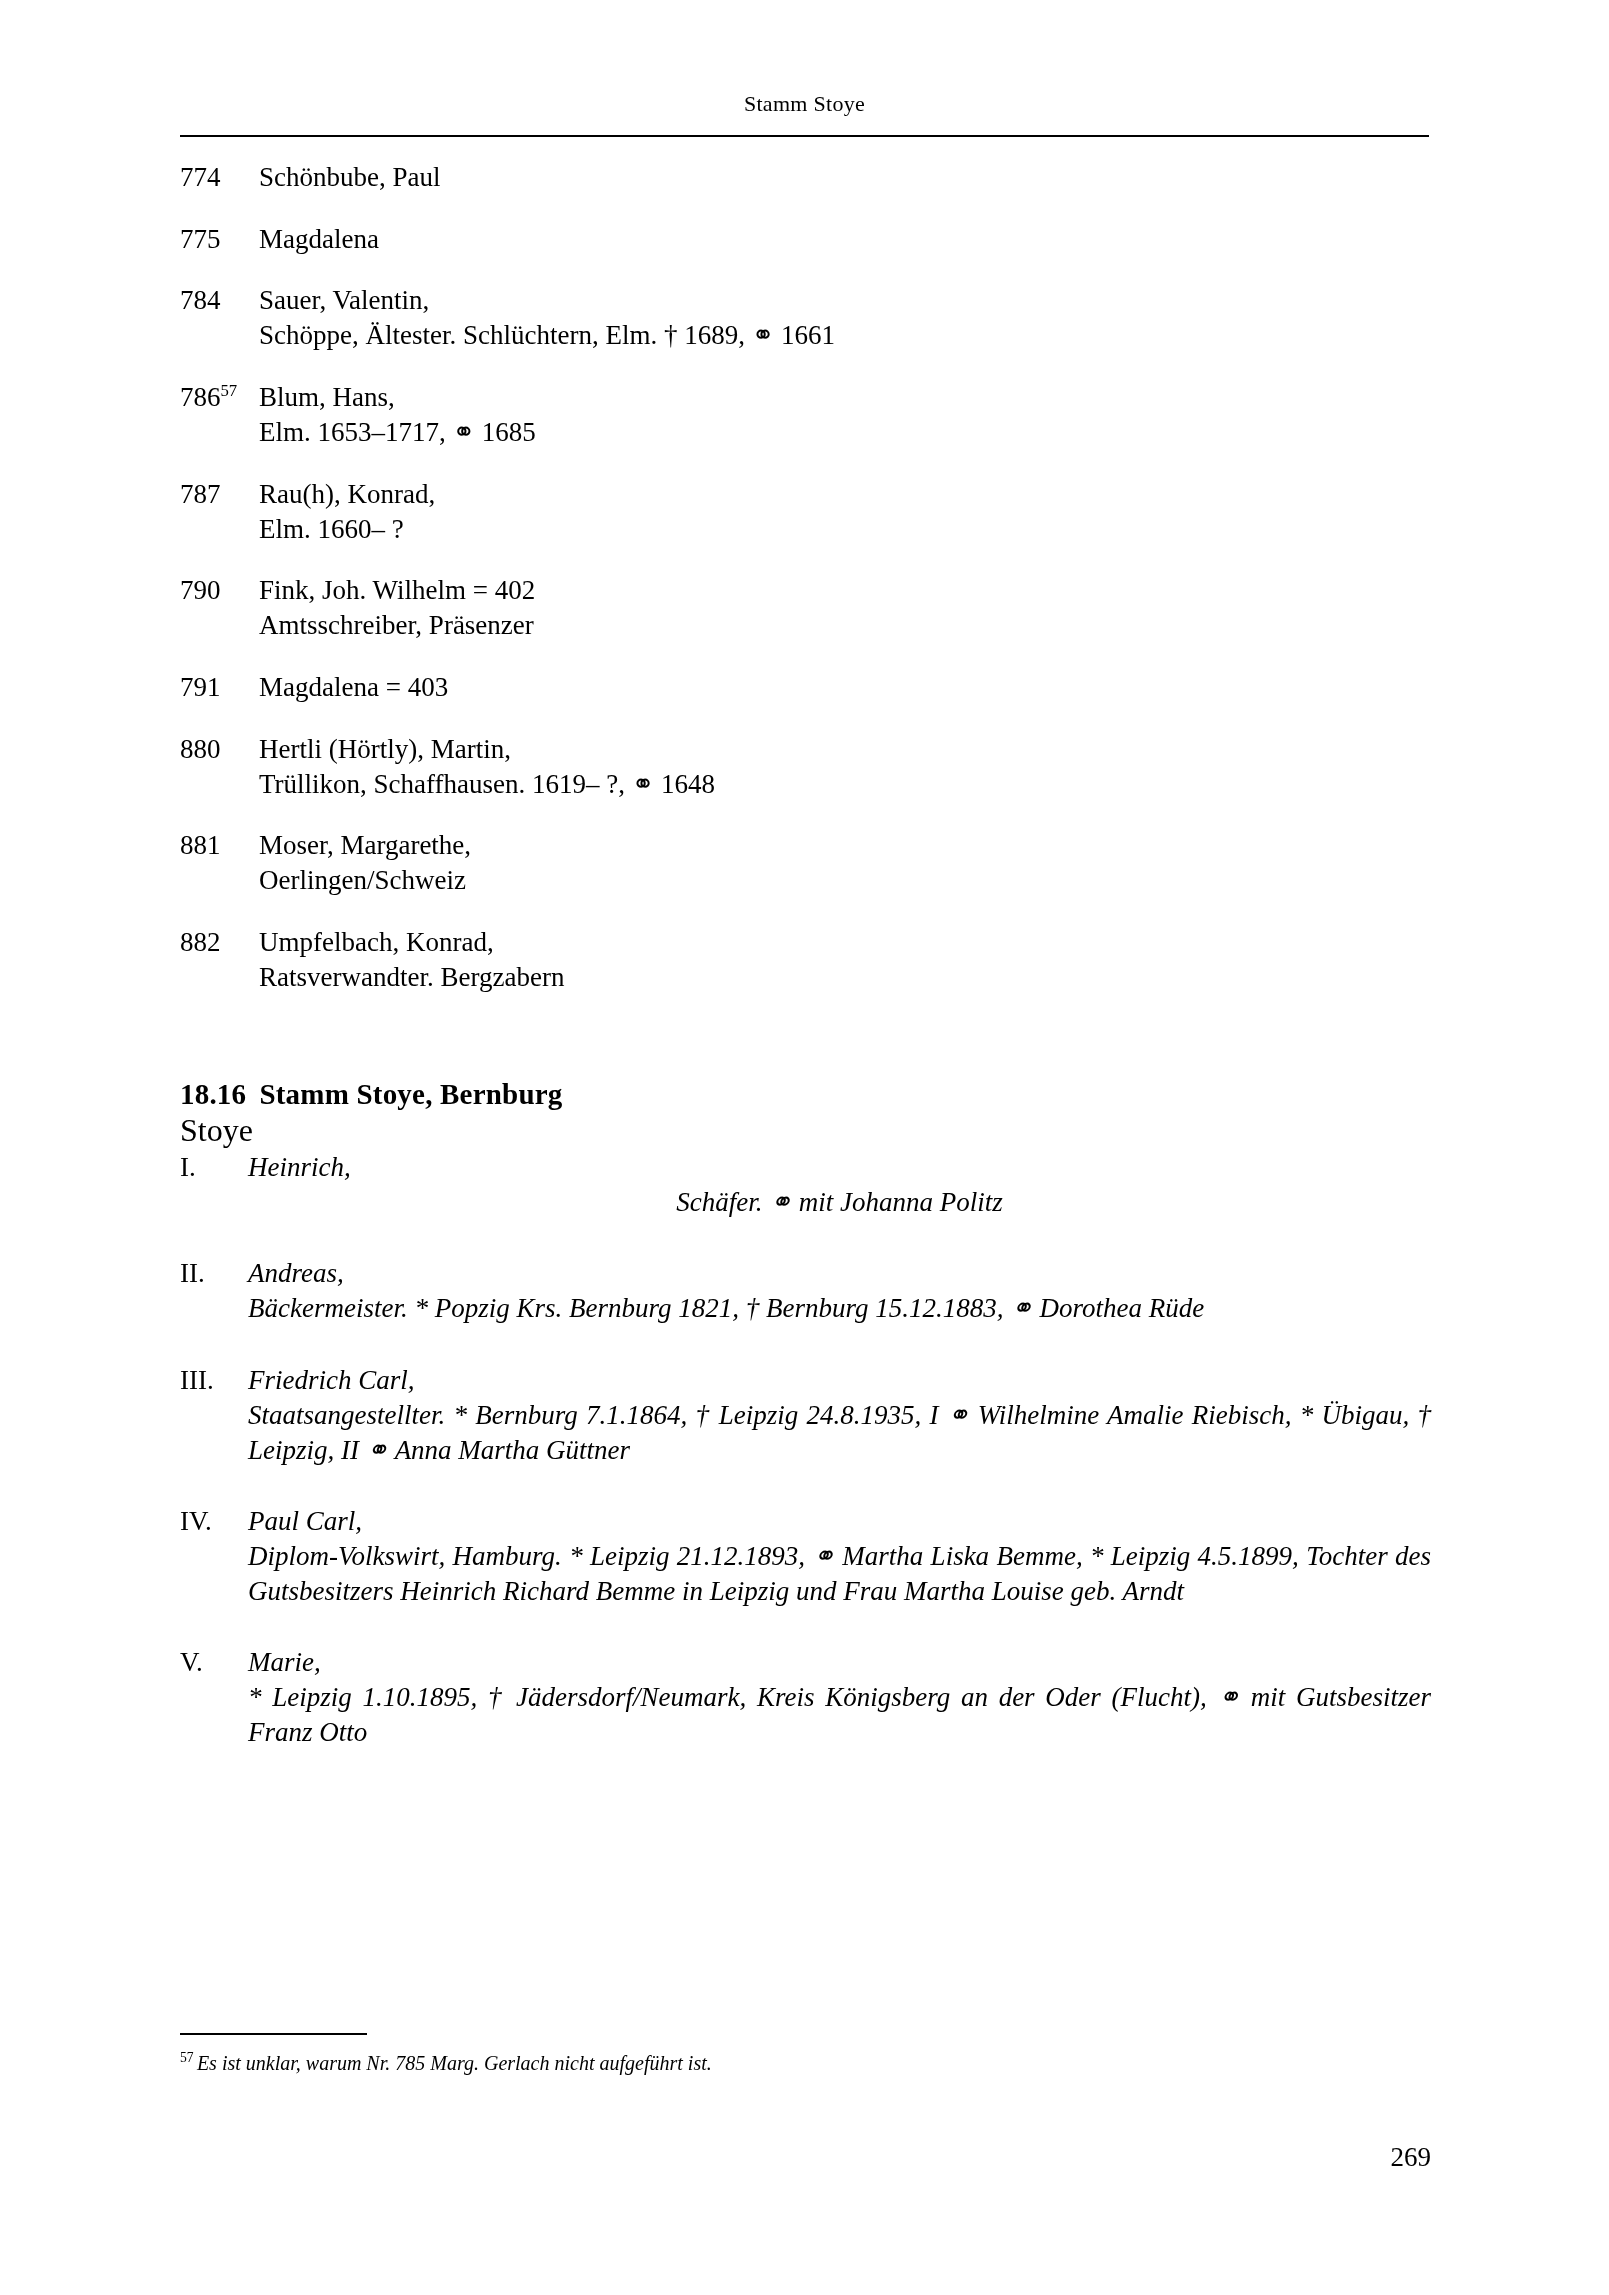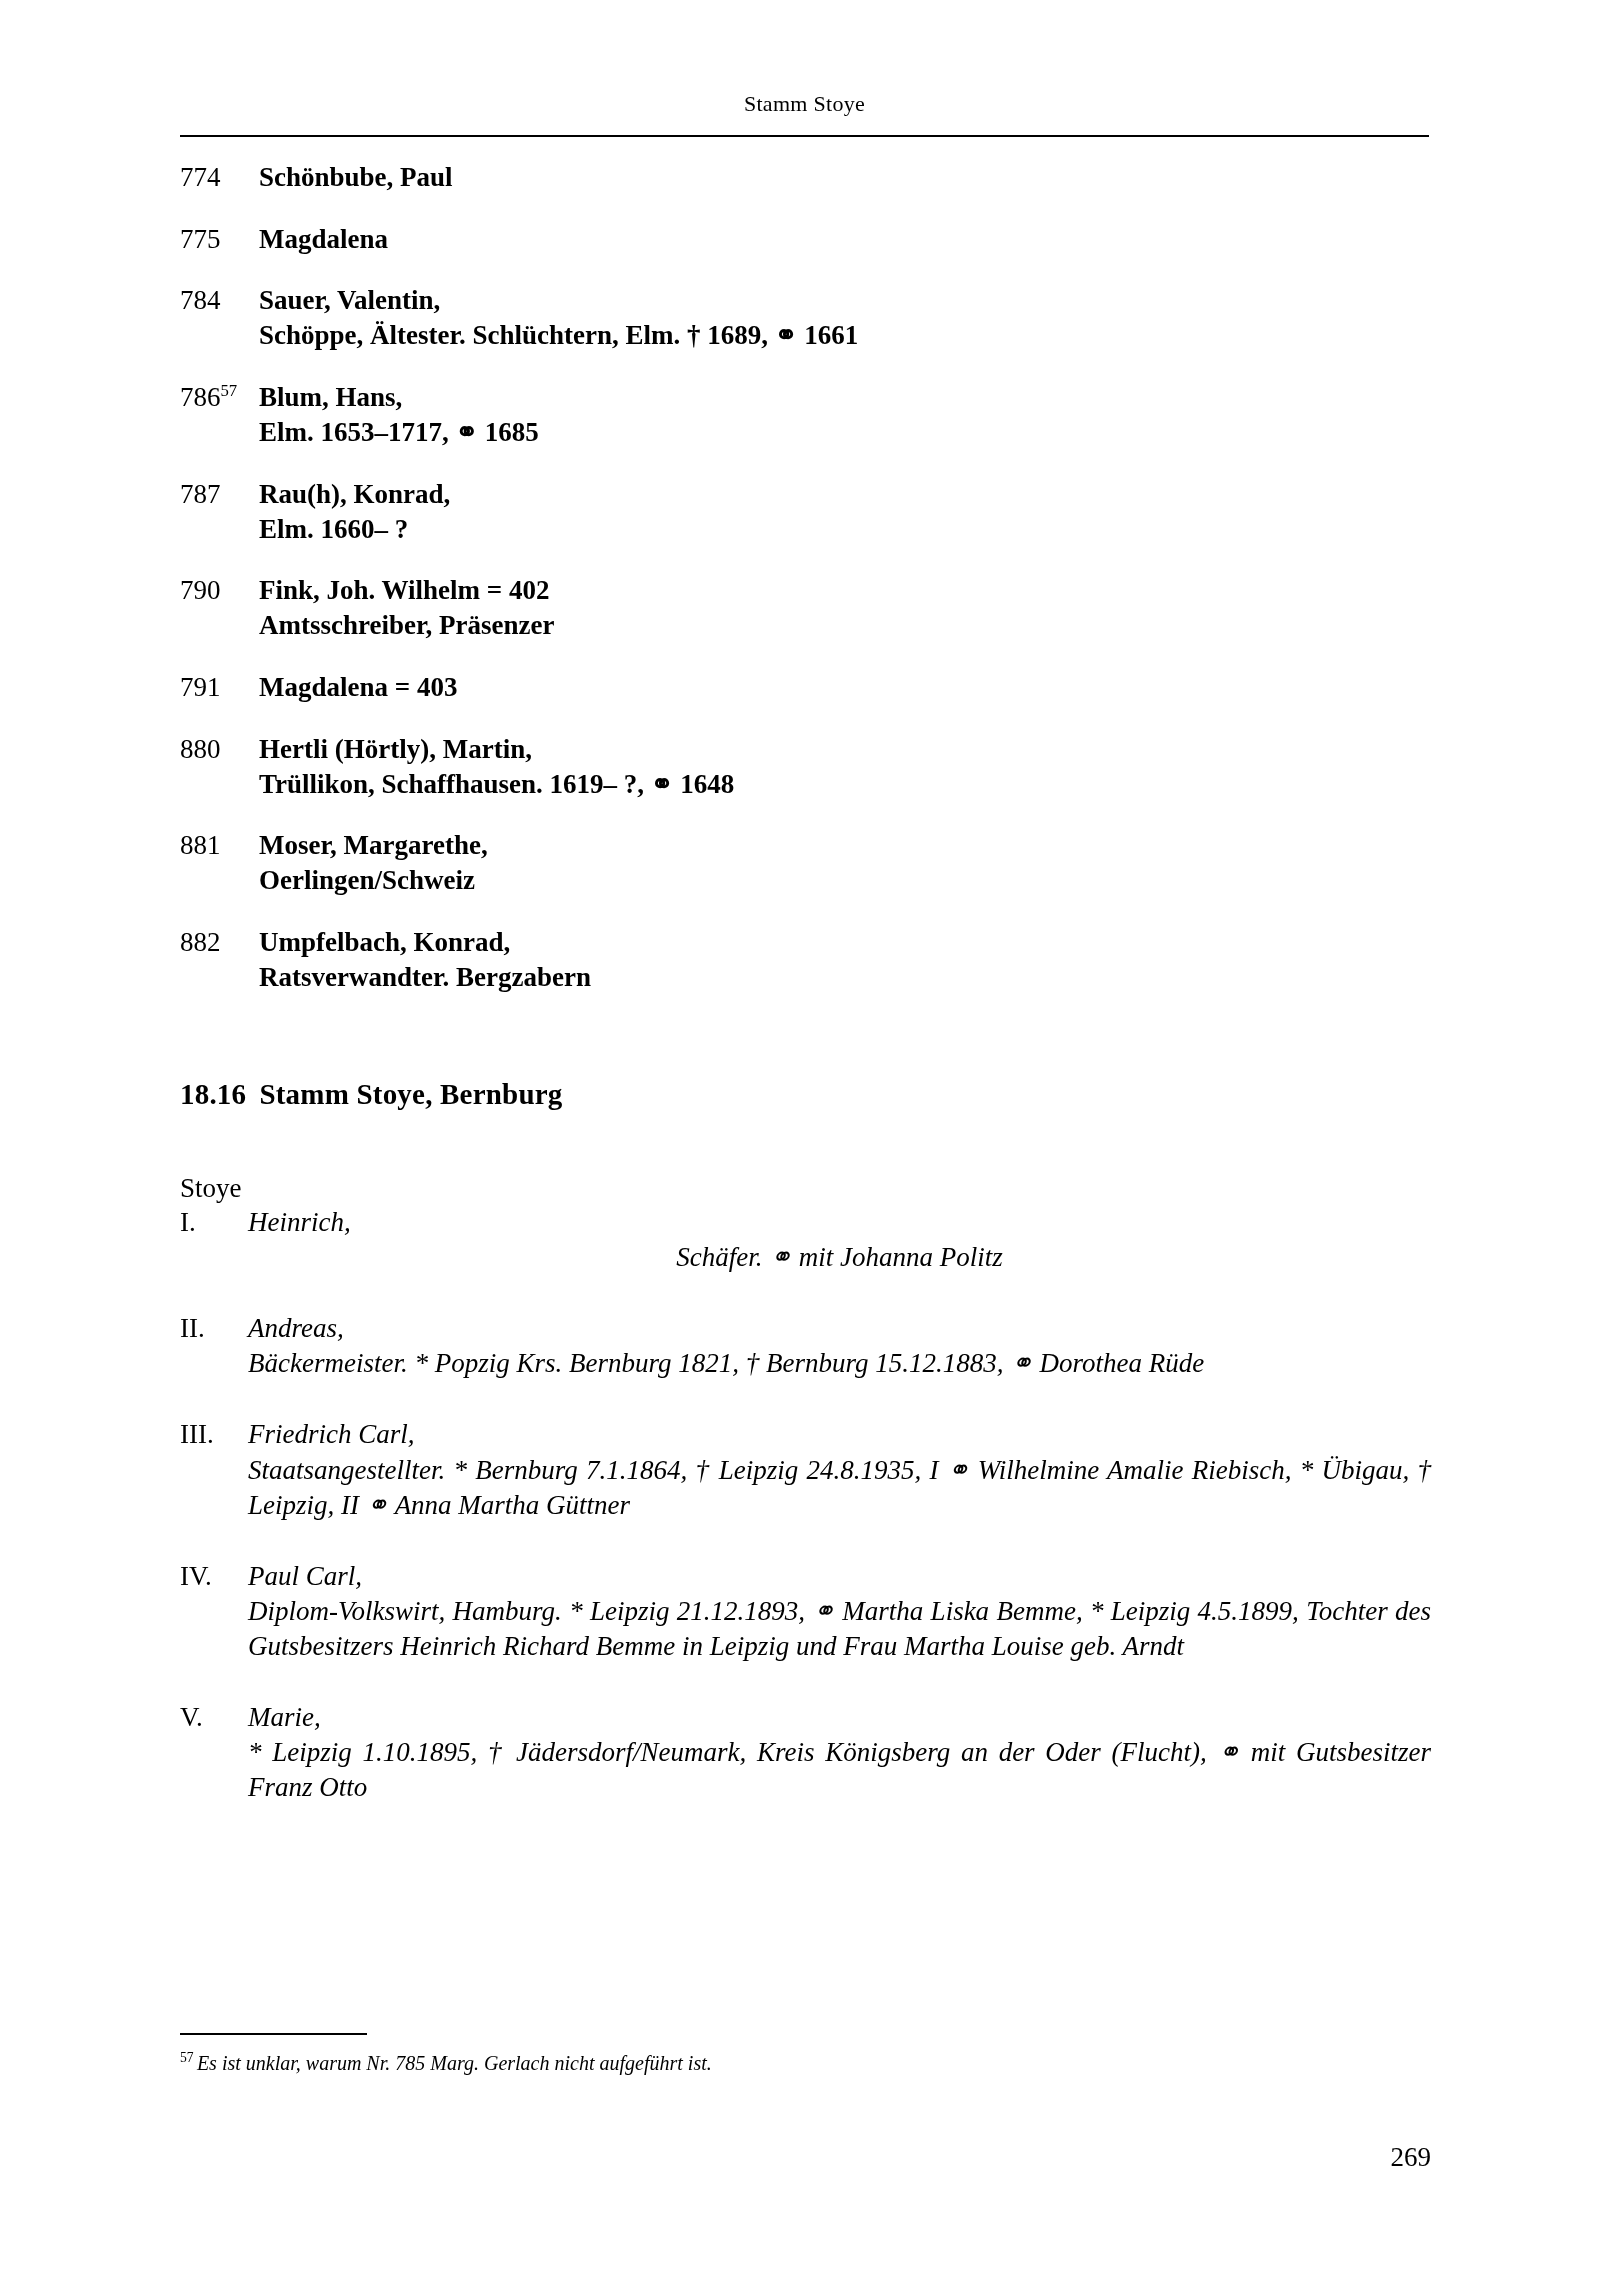--- a/index.html
+++ b/index.html
@@ -63,21 +63,20 @@
   .nr-num {
     width: 79px;
     flex: 0 0 79px;
     white-space: nowrap;
   }
   .nr-body {
     flex: 1 1 auto;
   }
   .nr-line {
     white-space: nowrap;
-    font-weight: bold;
   }
   sup.fn-ref {
     font-size: 0.62em;
     vertical-align: super;
     line-height: 0;
   }
 
   
   .section-heading {
     font-weight: bold;
@@ -85,22 +84,21 @@
     margin-top: 83px;
     margin-bottom: 0;
     letter-spacing: 0.2px;
   }
   .section-heading .sec-num {
     margin-right: 13.2px;
   }
 
   
   .family-name {
-    font-size: 27px;
-    margin-top: 61px;
+    font-size: 32px;
     margin-bottom: 0;
     line-height: 1.22;
   }
 
   .gen-entry {
     display: flex;
     align-items: flex-start;
     font-size: 27px;
     line-height: 1.30;
     margin-top: 0;

